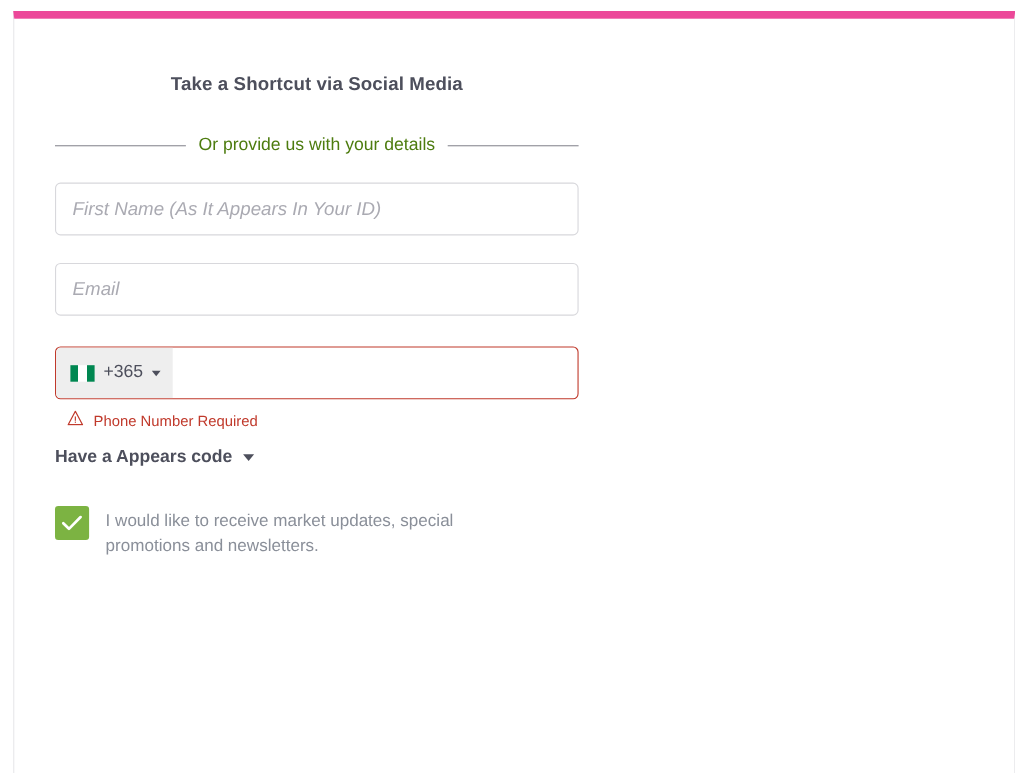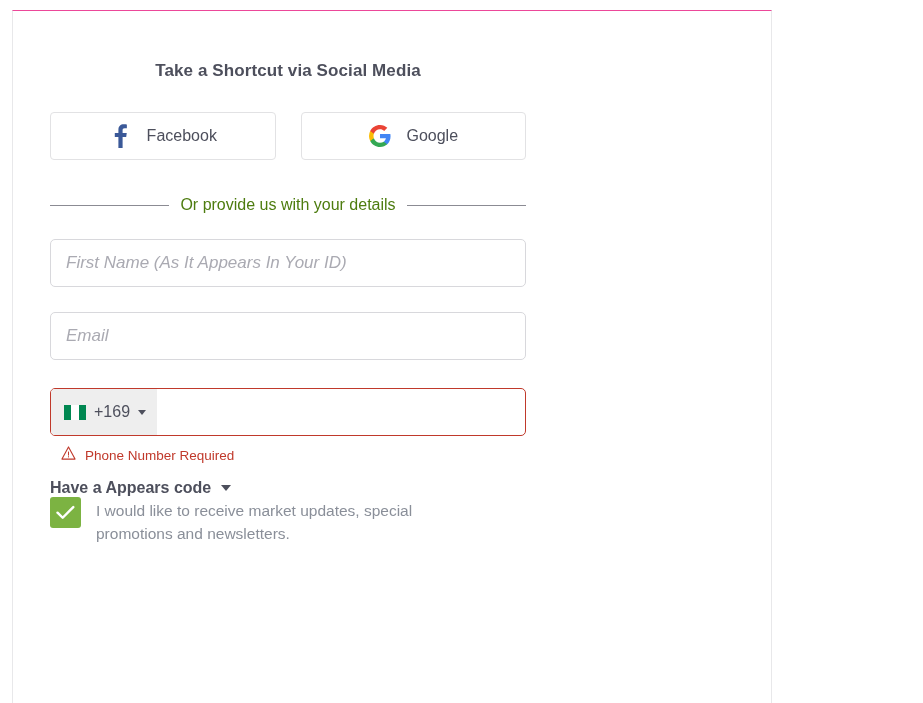--- a/index.html
+++ b/index.html
@@ -12,24 +12,24 @@
     height: 703px;
     overflow: hidden;
     font-family: "Liberation Sans", sans-serif;
     -webkit-font-smoothing: antialiased;
   }
 
   .page-card {
     position: absolute;
     left: 12px;
     top: 10px;
-    width: 760px;
+    width: 911px;
     height: 693px;
     border-left: 1px solid #e8e8ea;
-    border-top: 1px solid #ec4899;
+    border-top: 7px solid #ec4899;
     border-right: 1px solid #e8e8ea;
     box-sizing: border-box;
     background: #ffffff;
   }
 
   .form-wrap {
     position: absolute;
     left: 37px;
     top: 0;
     width: 476px;
@@ -196,20 +196,21 @@
     border-right-width: 5px;
     border-top-width: 6px;
     border-top-color: #4d4f5c;
   }
 
   
   .check-row {
     display: flex;
     align-items: flex-start;
     gap: 15px;
+    margin-top: 35px;
   }
   .checkbox {
     width: 31px;
     height: 31px;
     flex: 0 0 31px;
     background: #7cb342;
     border-radius: 3px;
     cursor: pointer;
     display: flex;
     align-items: center;
@@ -224,62 +225,40 @@
   }
 </style>
 </head>
 <body>
 
 <div class="page-card">
   <div class="form-wrap">
 
     <h2 class="section-title">Take a Shortcut via Social Media</h2>
 
-    <div class="social-row">
-      <button class="social-btn">
-        <span class="fb-glyph">
-          <svg width="22" height="24" viewBox="0 0 22 24" xmlns="http://www.w3.org/2000/svg">
-            <path d="M13.6 24V13.1h3.6l0.55-4.2h-4.15V6.2c0-1.2 0.34-2.04 2.07-2.04h2.2V0.4C17.5 0.33 16.2 0.2 14.7 0.2c-3.14 0-5.3 1.92-5.3 5.44V8.9H5.8v4.2h3.6V24h4.2z" fill="#3b5998"></path>
-          </svg>
-        </span>
-        <span class="label">Facebook</span>
-      </button>
-
-      <button class="social-btn">
-        <span class="fb-glyph">
-          <svg width="24" height="24" viewBox="0 0 48 48" xmlns="http://www.w3.org/2000/svg">
-            <path fill="#4285F4" d="M45.1 24.5c0-1.6-.14-3.2-.42-4.7H24v8.9h11.8c-.5 2.7-2.05 5-4.37 6.55v5.45h7.07c4.14-3.8 6.6-9.4 6.6-16.2z"></path>
-            <path fill="#34A853" d="M24 46c5.9 0 10.87-1.95 14.5-5.3l-7.07-5.45c-1.96 1.32-4.48 2.1-7.43 2.1-5.71 0-10.55-3.85-12.28-9.04H4.4v5.63C8.02 41.1 15.42 46 24 46z"></path>
-            <path fill="#FBBC05" d="M11.72 28.31A13.2 13.2 0 0 1 11.02 24c0-1.5.26-2.96.7-4.31v-5.63H4.4A21.98 21.98 0 0 0 2 24c0 3.55.85 6.9 2.4 9.94l7.32-5.63z"></path>
-            <path fill="#EA4335" d="M24 10.66c3.22 0 6.1 1.1 8.38 3.27l6.27-6.27C34.86 4.1 29.9 2 24 2 15.42 2 8.02 6.9 4.4 14.06l7.32 5.63C13.45 14.5 18.29 10.66 24 10.66z"></path>
-          </svg>
-        </span>
-        <span class="label">Google</span>
-      </button>
-    </div>
 
     <div class="divider">
       <span class="rule"></span>
       <span class="d-text">Or provide us with your details</span>
       <span class="rule"></span>
     </div>
 
     <div class="field">
       <input type="text" placeholder="First Name (As It Appears In Your ID)" style="">
     </div>
 
 
     <div class="field">
       <input type="text" placeholder="Email" style="">
     </div>
 
     <div class="field phone">
       <button class="cc-select">
         <span class="flag"></span>
-        <span class="cc-code">+169</span>
+        <span class="cc-code">+365</span>
         <span class="caret-down"></span>
       </button>
     </div>
 
     <div class="error-row">
       <span>
         <svg width="15" height="14" viewBox="0 0 16 15" xmlns="http://www.w3.org/2000/svg">
           <path d="M8 1L15 14H1L8 1z" fill="none" stroke="#c0392b" stroke-width="1.2" stroke-linejoin="round"></path>
           <rect x="7.45" y="6" width="1.1" height="4.2" fill="#c0392b"></rect>
           <rect x="7.45" y="11" width="1.1" height="1.2" fill="#c0392b"></rect>

